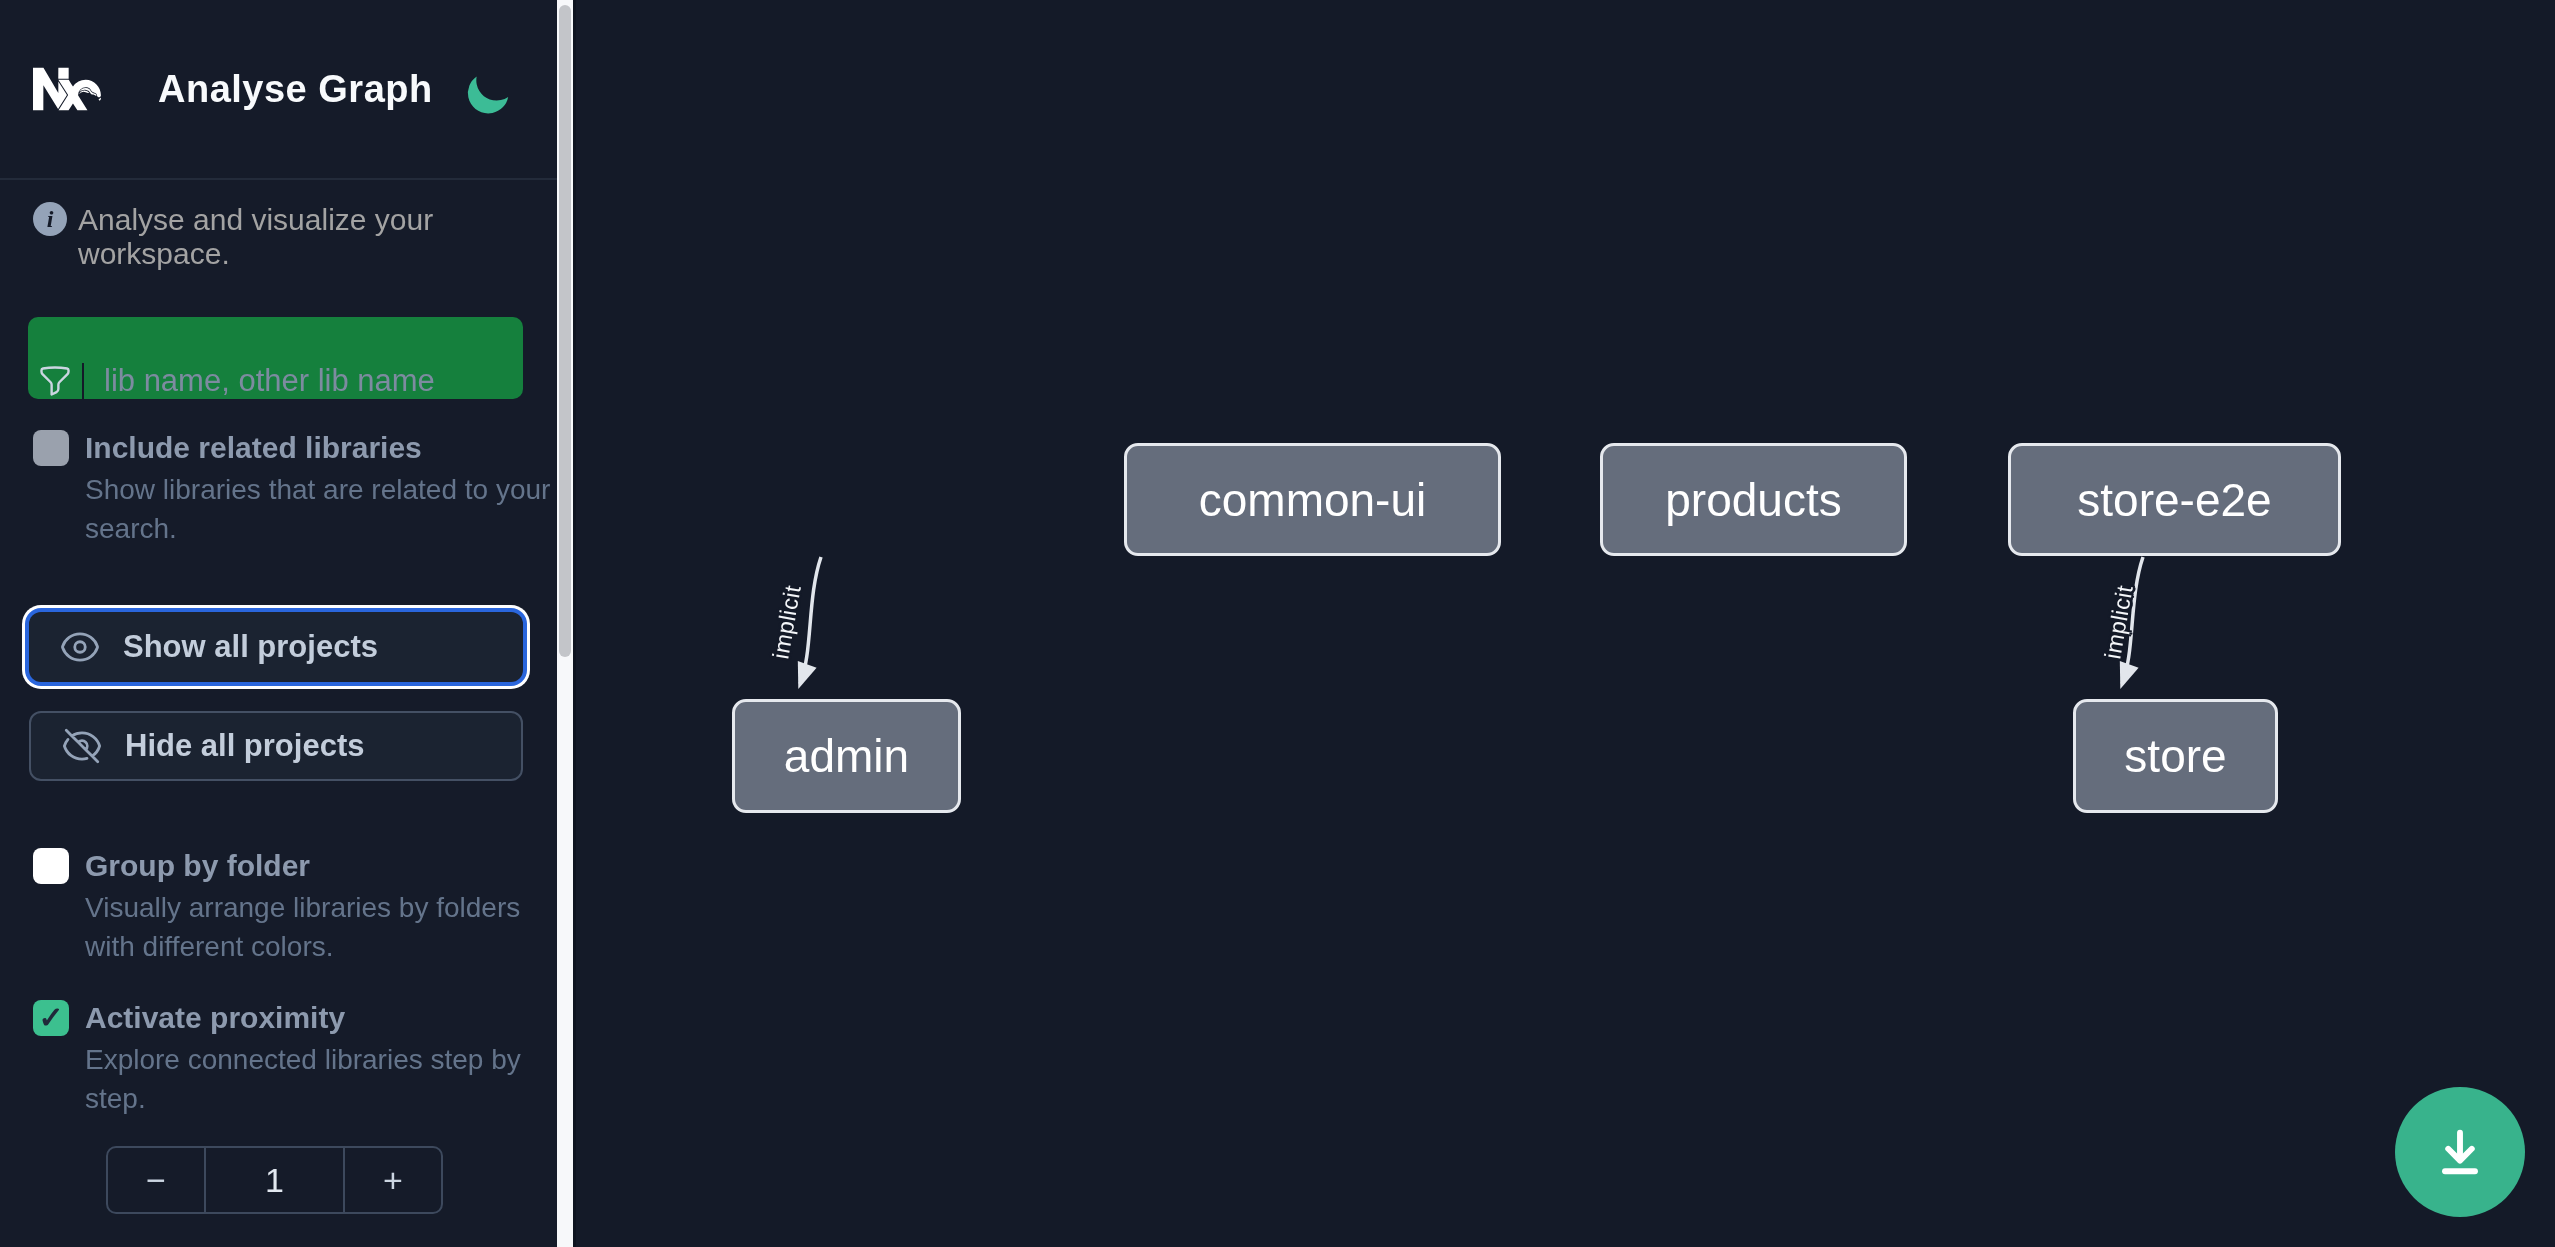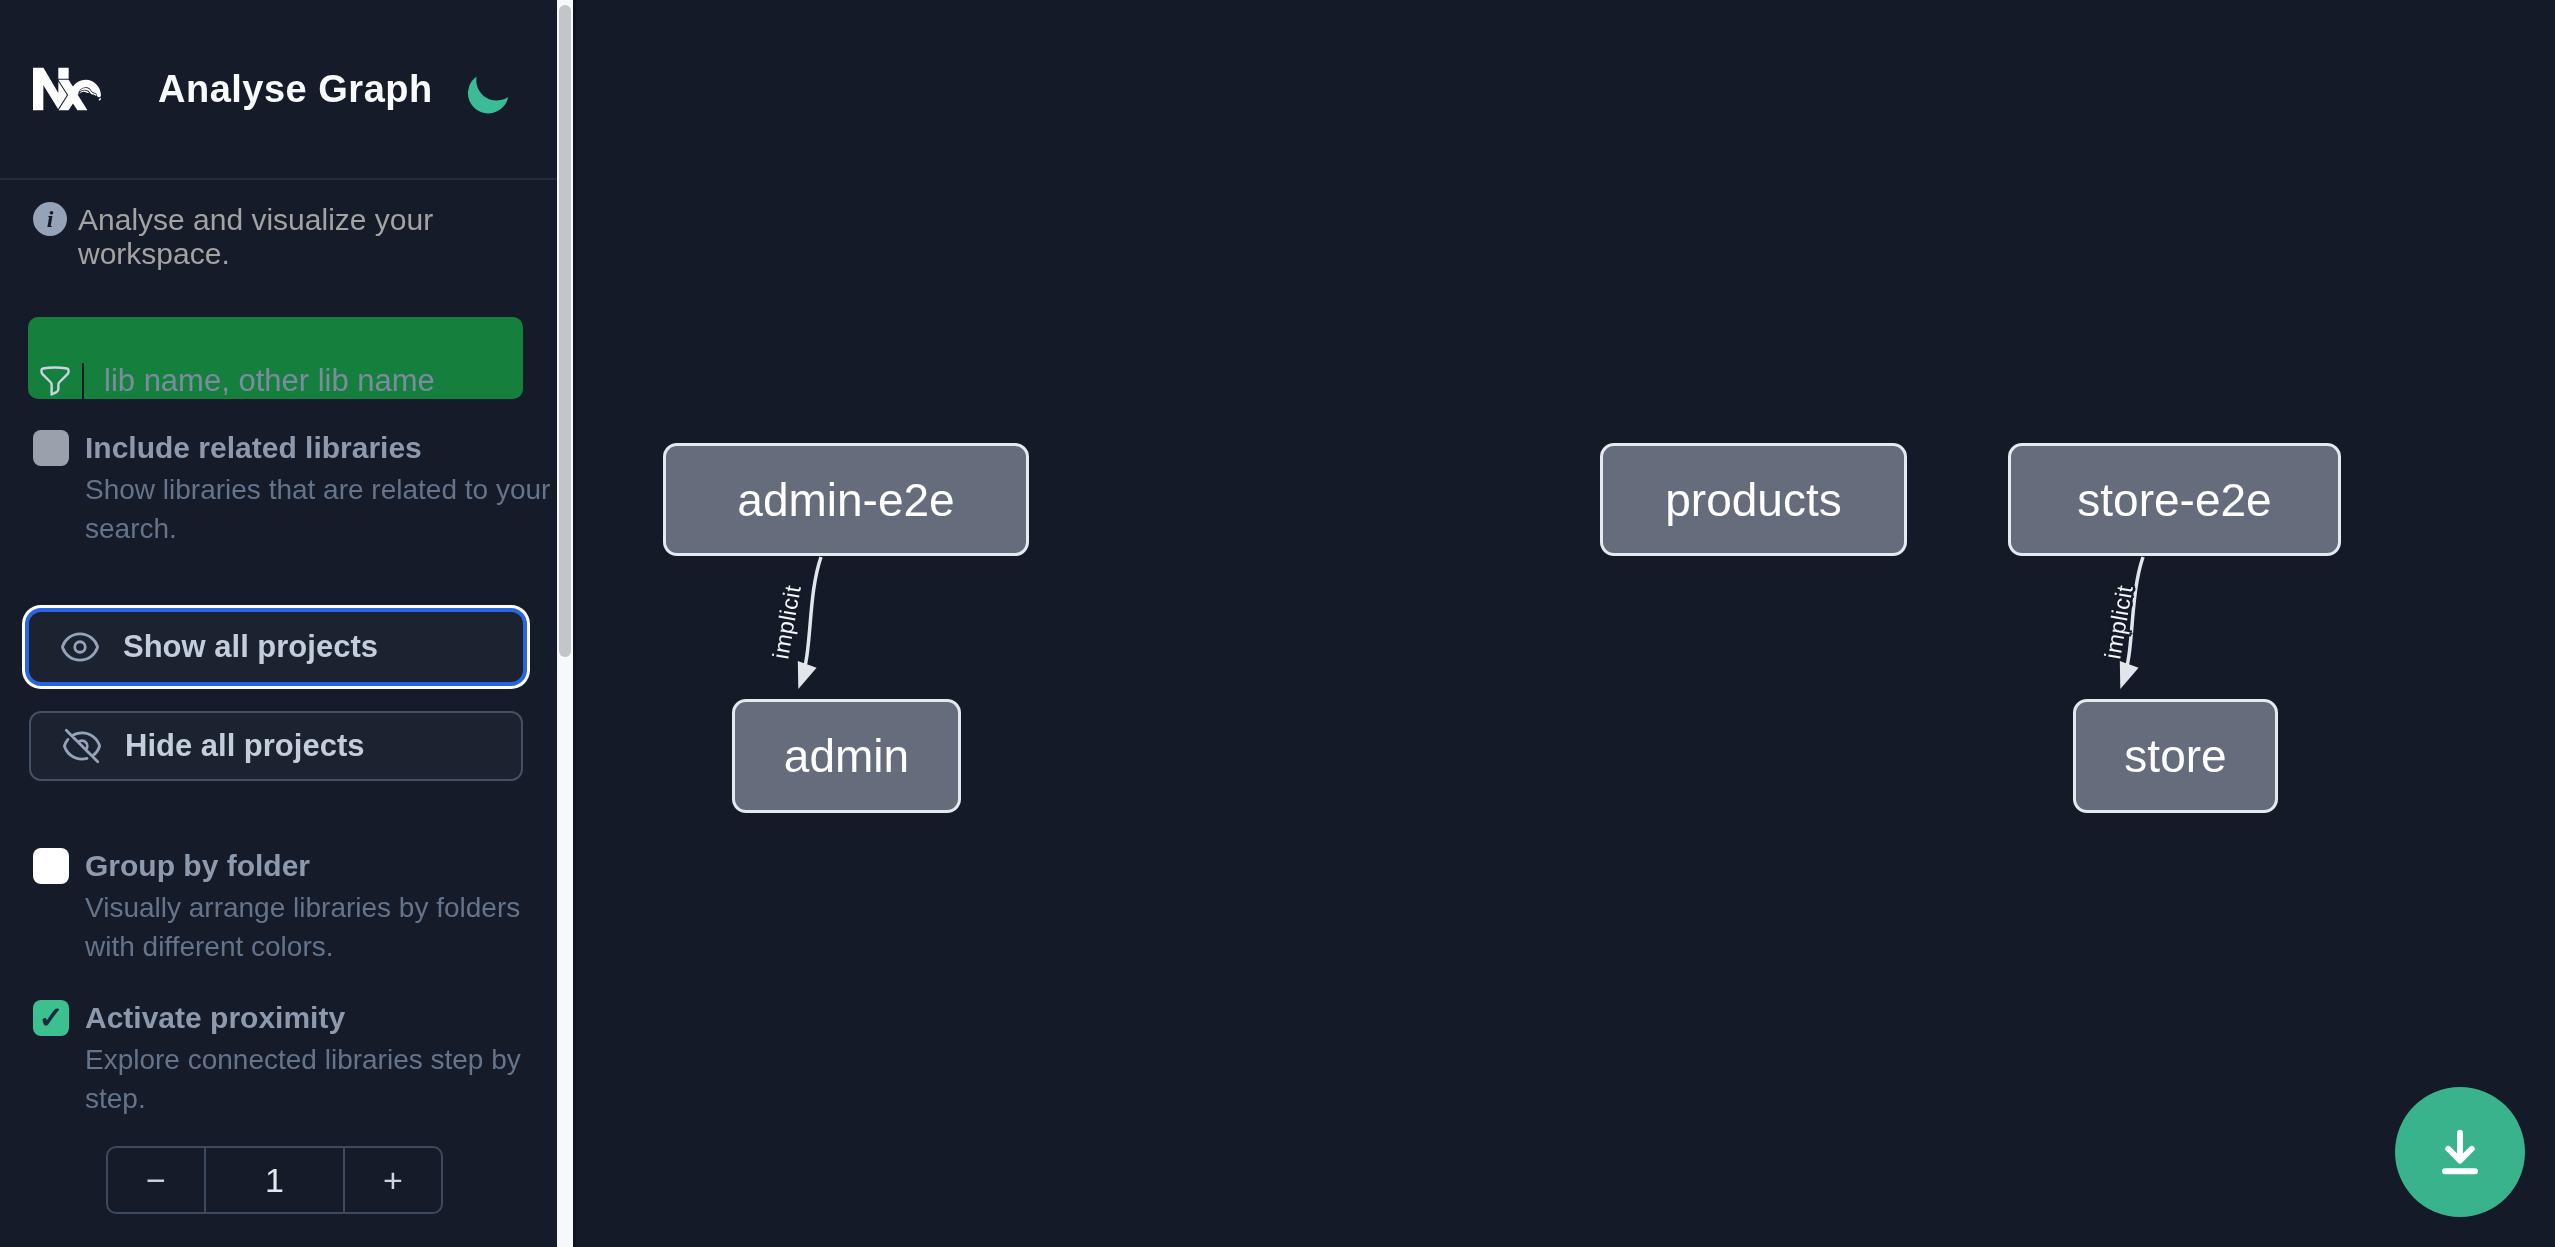--- a/index.html
+++ b/index.html
@@ -202,21 +202,21 @@
 
     <path d="M 2143 557 C 2129 598, 2135 652, 2122 684" fill="none" stroke="#e2e6ec" stroke-width="3.5"></path>
     <g transform="translate(2121,687) rotate(110)">
       <path d="M 2 0 L -24 -10 L -24 10 Z" fill="#e2e6ec"></path>
     </g>
   </svg>
 
   <span class="edge-label" style="left:787px; top:622px;">implicit</span>
   <span class="edge-label" style="left:2119px; top:622px;">implicit</span>
 
-  <div class="gnode" style="left:663px; top:443px; width:366px; height:113px;">admin-e2e</div>
+  <div class="gnode" style="left:1124px; top:443px; width:377px; height:113px;">common-ui</div>
   <div class="gnode" style="left:1600px; top:443px; width:307px; height:113px;">products</div>
   <div class="gnode" style="left:2008px; top:443px; width:333px; height:113px;">store-e2e</div>
   <div class="gnode" style="left:732px; top:699px; width:229px; height:114px;">admin</div>
   <div class="gnode" style="left:2073px; top:699px; width:205px; height:114px;">store</div>
 
   <button class="fab">
     <svg width="60" height="60" viewBox="0 0 56 56" fill="none" stroke="#ffffff" stroke-width="5.5" stroke-linecap="round" stroke-linejoin="round">
       <path d="M28 10 V 34"></path>
       <path d="M17 25 L 28 36 L 39 25"></path>
       <path d="M14 46 H 42"></path>

